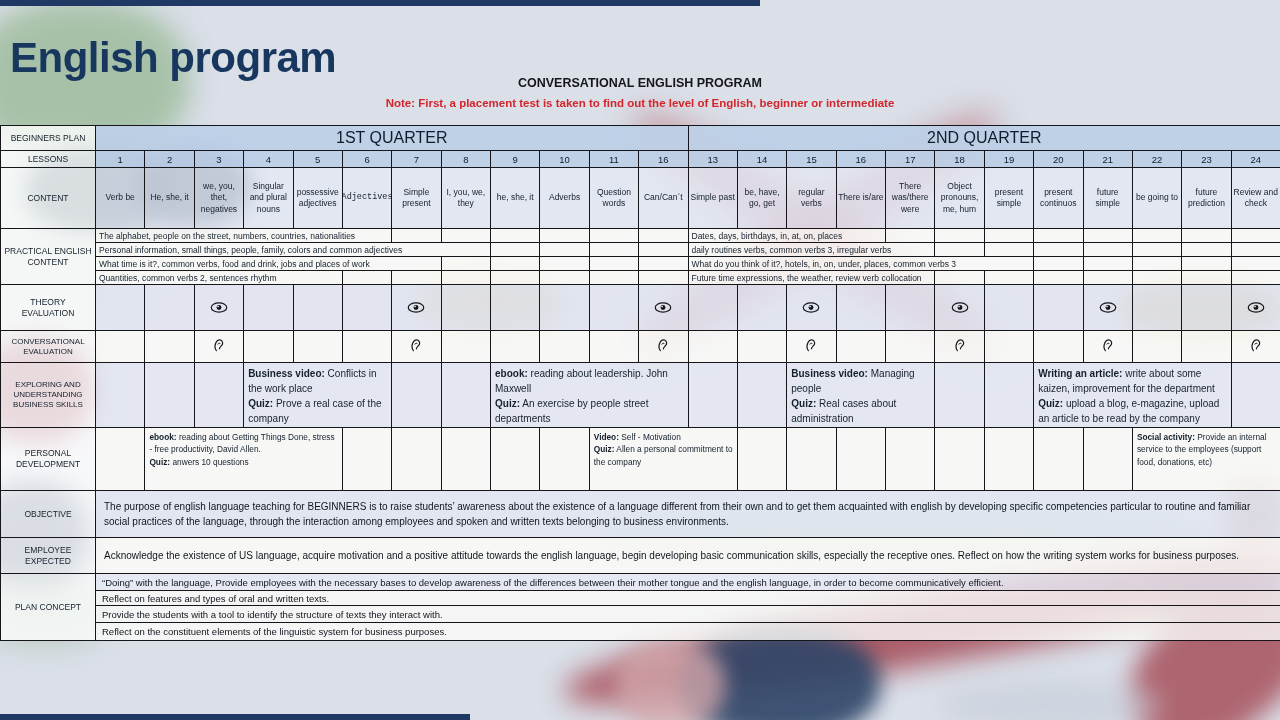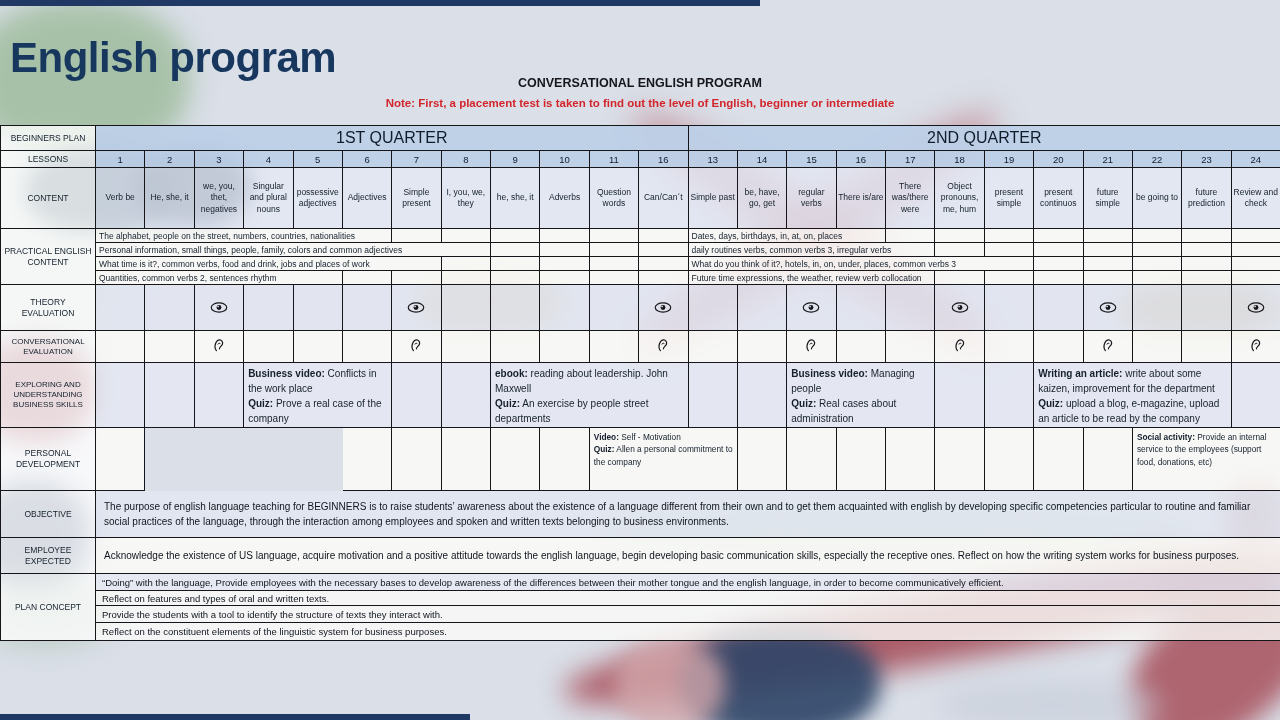--- a/index.html
+++ b/index.html
@@ -109,21 +109,21 @@
       <div class="cell hdr num" style="grid-area: 2 / 21;">20</div>
       <div class="cell hdr num" style="grid-area: 2 / 22;">21</div>
       <div class="cell hdr num" style="grid-area: 2 / 23;">22</div>
       <div class="cell hdr num" style="grid-area: 2 / 24;">23</div>
       <div class="cell hdr num" style="grid-area: 2 / 25;">24</div>
       <div class="cell content" style="grid-area: 3 / 2;">Verb be</div>
       <div class="cell content" style="grid-area: 3 / 3;">He, she, it</div>
       <div class="cell content" style="grid-area: 3 / 4;">we, you, thet, negatives</div>
       <div class="cell content" style="grid-area: 3 / 5;">Singular and plural nouns</div>
       <div class="cell content" style="grid-area: 3 / 6;">possessive adjectives</div>
-      <div class="cell content" style="grid-area: 3 / 7;">Adjectives</div>
+      <div class="cell content" style="grid-area: 3 / 7; font-family: Liberation Mono, monospace;">Adjectives</div>
       <div class="cell content" style="grid-area: 3 / 8;">Simple present</div>
       <div class="cell content" style="grid-area: 3 / 9;">I, you, we, they</div>
       <div class="cell content" style="grid-area: 3 / 10;">he, she, it</div>
       <div class="cell content" style="grid-area: 3 / 11;">Adverbs</div>
       <div class="cell content" style="grid-area: 3 / 12;">Question words</div>
       <div class="cell content" style="grid-area: 3 / 13;">Can/Can´t</div>
       <div class="cell content" style="grid-area: 3 / 14;">Simple past</div>
       <div class="cell content" style="grid-area: 3 / 15;">be, have, go, get</div>
       <div class="cell content" style="grid-area: 3 / 16;">regular verbs</div>
       <div class="cell content" style="grid-area: 3 / 17;">There is/are</div>
@@ -337,20 +337,24 @@
         <div class="part"><b>Quiz:</b> <span>Real cases about administration</span></div>
       </div>
       <div class="cell xempty" style="grid-area: 10 / 19;"></div>
       <div class="cell xempty" style="grid-area: 10 / 20;"></div>
       <div class="cell block" style="grid-area: 10 / 21 / auto / span 4;">
         <div class="part"><b>Writing an article:</b> <span>write about some kaizen, improvement for the department</span></div>
         <div class="part"><b>Quiz:</b> <span>upload a blog, e-magazine, upload an article to be read by the company</span></div>
       </div>
       <div class="cell xempty" style="grid-area: 10 / 25;"></div>
       <div class="cell pdempty" style="grid-area: 11 / 2;"></div>
+      <div class="cell pdblock" style="grid-area: 11 / 3 / auto / span 4;">
+        <div class="part"><b>ebook:</b> <span>reading about Getting Things Done, stress - free productivity, David Allen.</span></div>
+        <div class="part"><b>Quiz:</b> <span>anwers 10 questions</span></div>
+      </div>
       <div class="cell pdempty" style="grid-area: 11 / 7;"></div>
       <div class="cell pdempty" style="grid-area: 11 / 8;"></div>
       <div class="cell pdempty" style="grid-area: 11 / 9;"></div>
       <div class="cell pdempty" style="grid-area: 11 / 10;"></div>
       <div class="cell pdempty" style="grid-area: 11 / 11;"></div>
       <div class="cell pdblock" style="grid-area: 11 / 12 / auto / span 3;">
         <div class="part"><b>Video:</b> <span>Self - Motivation</span></div>
         <div class="part"><b>Quiz:</b> <span>Allen a personal commitment to the company</span></div>
       </div>
       <div class="cell pdempty" style="grid-area: 11 / 15;"></div>

